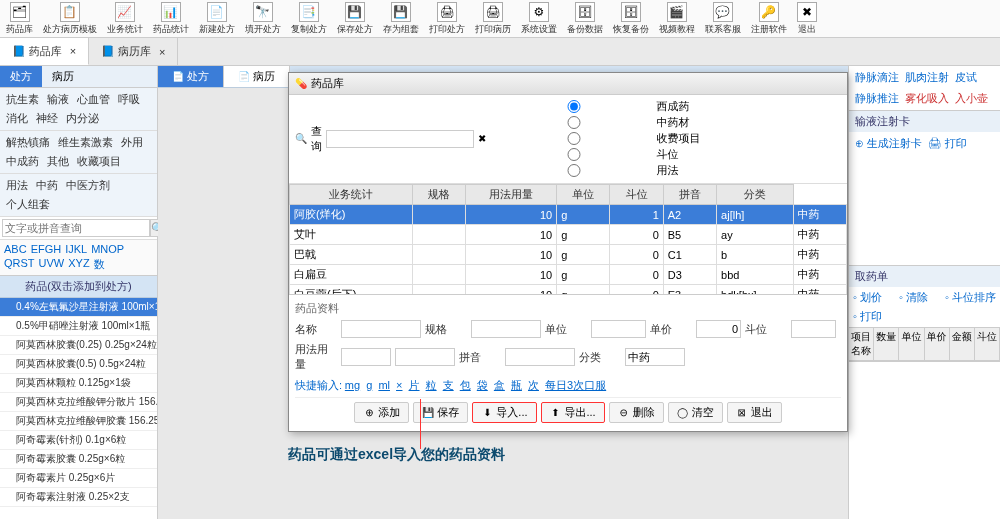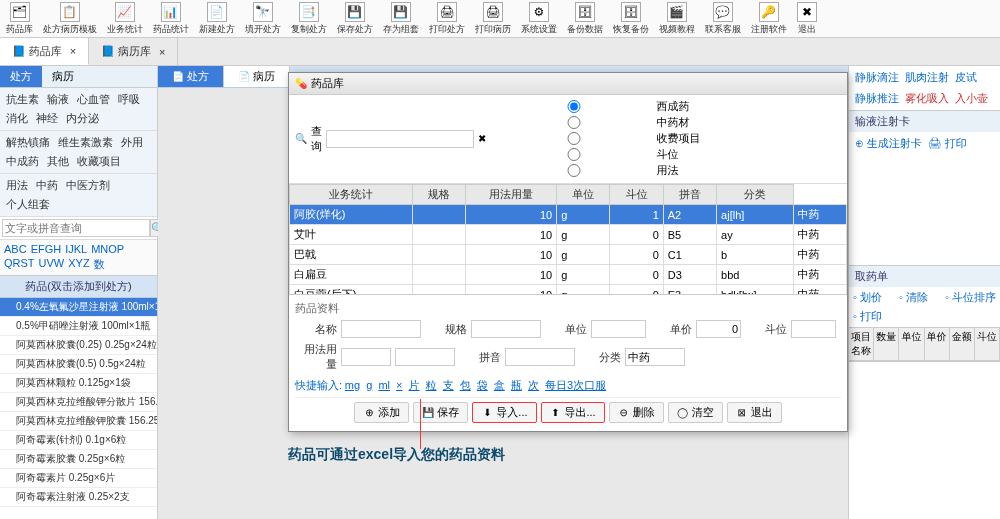--- a/index.html
+++ b/index.html
@@ -37,21 +37,21 @@
 .m-search input { border:1px solid #ccc; padding:2px; width:160px; }
 .m-search .radio { display:inline-flex; align-items:center; gap:2px; margin-left:4px; font-size:11px; }
 .m-table { flex:1; overflow:auto; }
 .m-table table { width:100%; border-collapse:collapse; }
 .m-table th { background:#e8e8e8; border:1px solid #ccc; padding:2px 4px; font-size:11px; font-weight:normal; color:#333; }
 .m-table td { border:1px solid #ddd; padding:2px 4px; font-size:11px; }
 .m-table tr.sel td { background:#3b7dd8; color:#fff; }
 .m-form { border-top:1px solid #ccc; padding:4px 6px; }
 .m-form-title { font-size:11px; color:#666; padding:2px 0; }
 .m-row { display:flex; align-items:center; gap:4px; padding:2px 0; }
-.m-row label { font-size:11px; color:#333; width:42px; text-align:right; }
+.m-row label { font-size:11px; color:#333; width:42px; text-align:left; }
 .m-row input { border:1px solid #ccc; padding:2px; font-size:11px; }
 .m-links { font-size:10px; color:#06c; padding:2px 0;text-align:right; }
 .m-links a { color:#06c; text-decoration:underline; margin-right:3px; cursor:pointer; }
 .m-btns { display:flex; gap:4px; padding:4px; justify-content:center; border-top:1px solid #eee; }
 .m-btn { border:1px solid #ccc; background:#f5f5f5; padding:2px 8px; cursor:pointer; display:flex; align-items:center; gap:3px; font-size:11px; border-radius:2px; }
 .m-btn.hl { border:1px solid #f33; }
 .annot { position:absolute; left:130px; top:380px; color:#0c4a6e; font-size:14px; font-weight:bold; }
 .annot-line { position:absolute; left:262px; top:333px; width:1px; height:50px; background:#f33; }
 .right { width:152px; border-left:1px solid #ccc; background:#fff; display:flex; flex-direction:column; }
 .r-sec { border-bottom:1px solid #ccc; }

